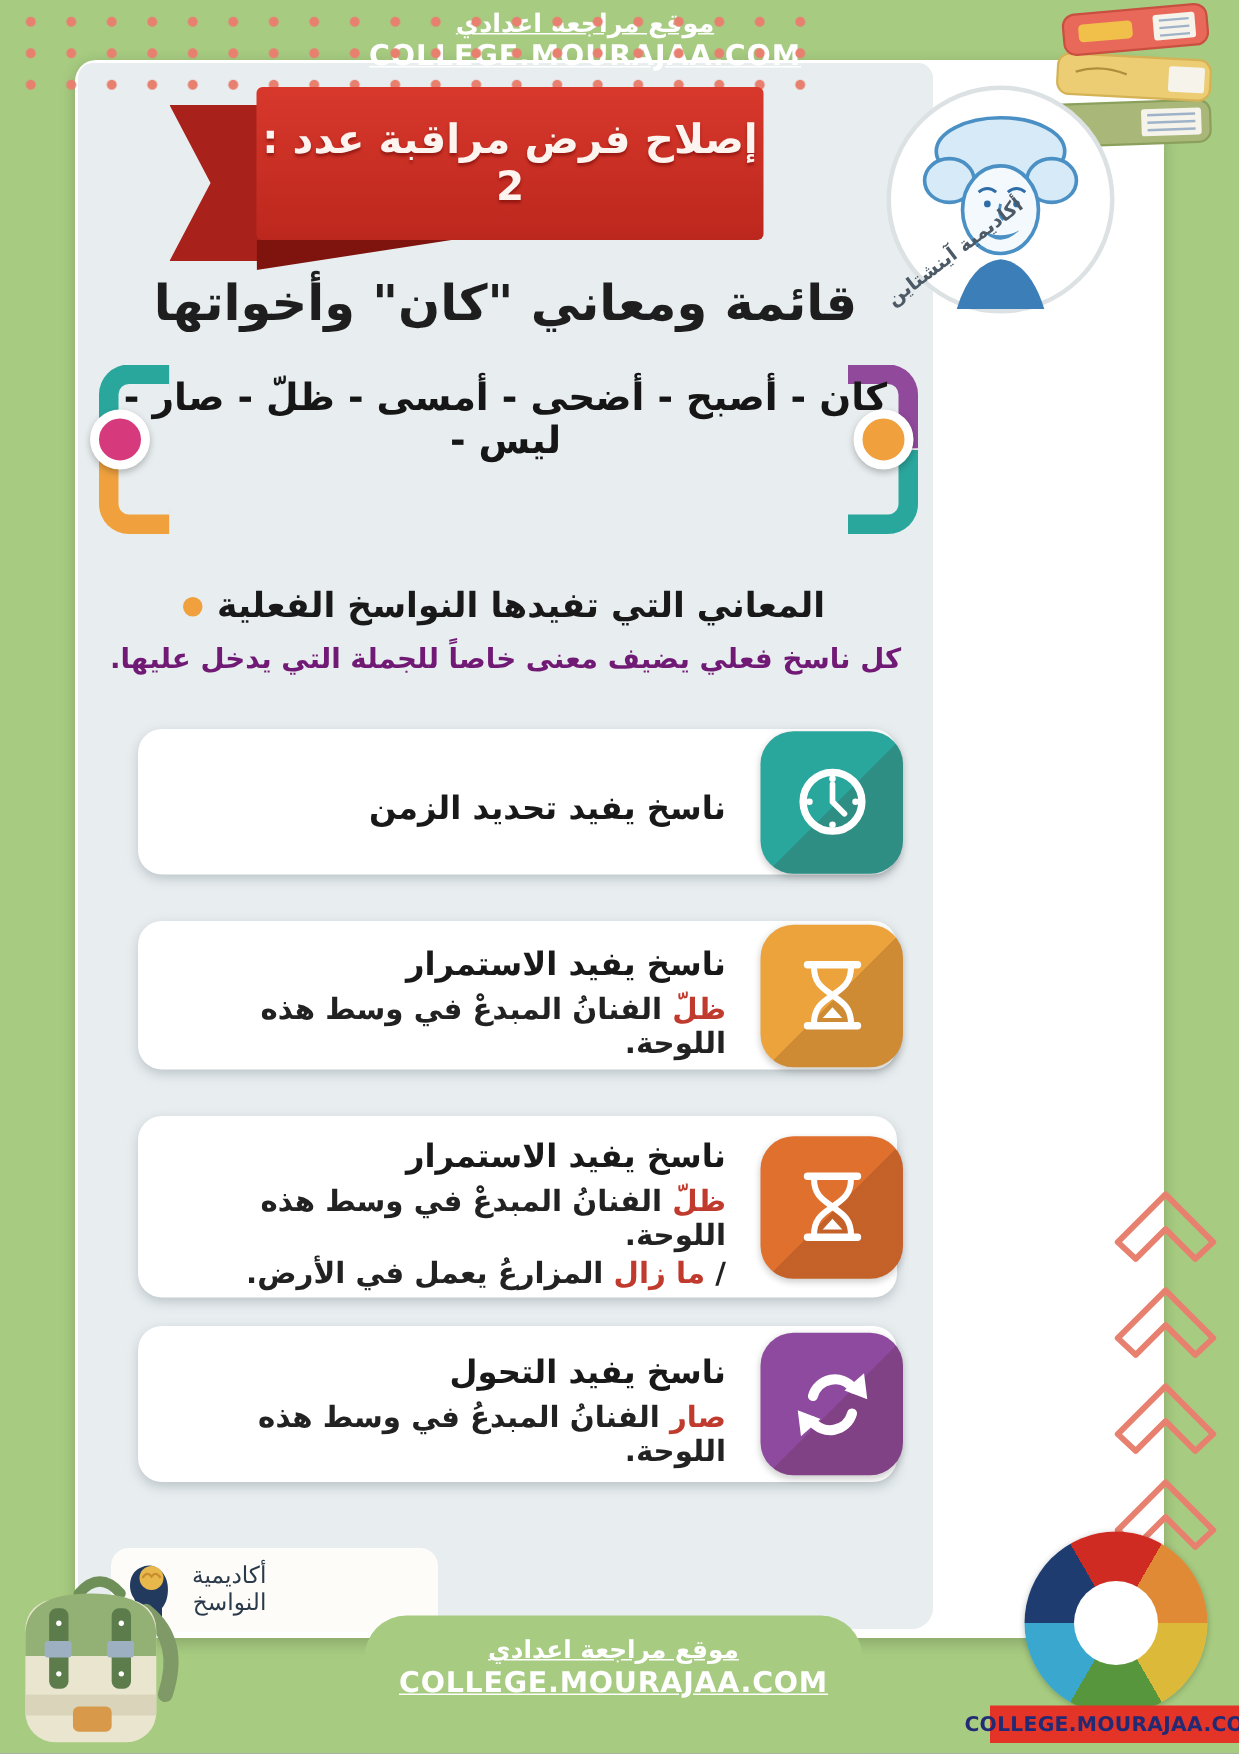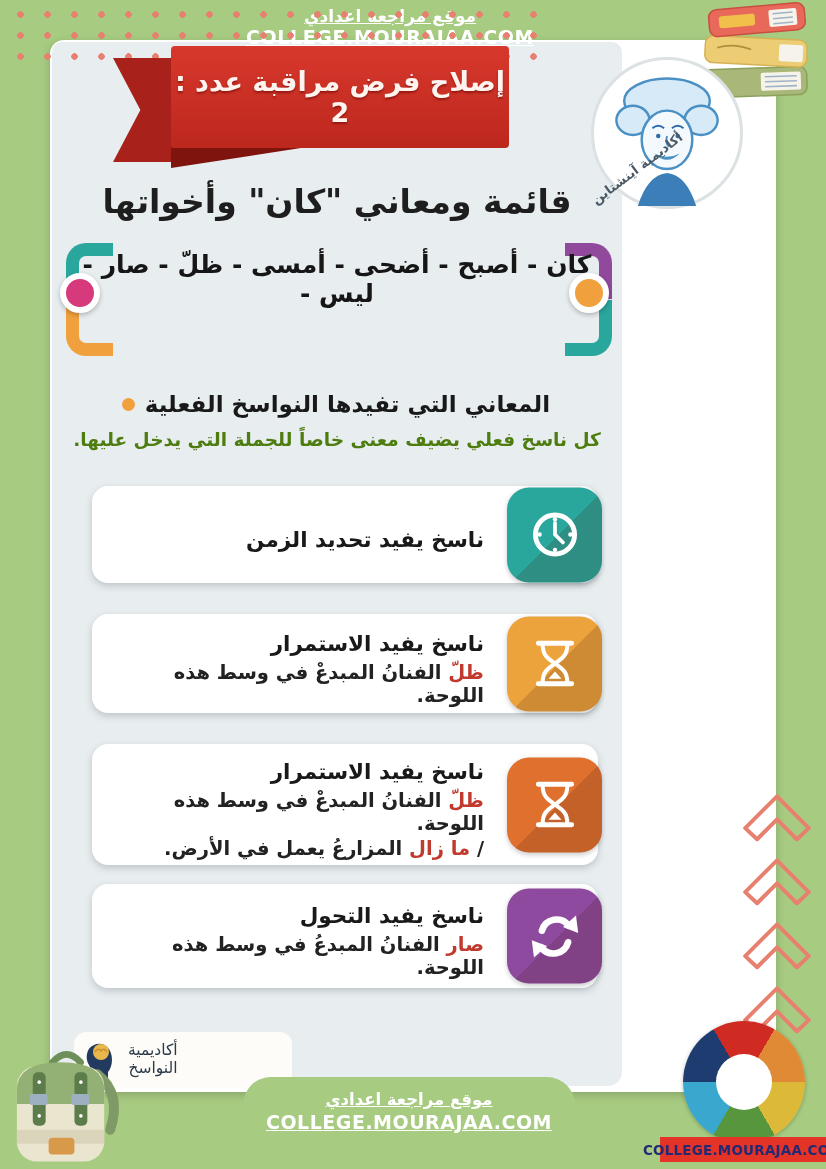--- a/index.html
+++ b/index.html
@@ -17,21 +17,21 @@
   .site-header .ar{ font-size:17px; font-weight:700; text-decoration:underline; direction:rtl; }
   .site-header .url{ font-size:19px; font-weight:800; text-decoration:underline; letter-spacing:.6px; }
 
   
   .panel{ position:absolute; left:50px; top:40px; width:726px; height:1052px; background:#fff;
           border-radius:14px 14px 26px 26px; z-index:1; box-shadow:0 3px 10px rgba(0,0,0,.18); }
   .doc{ position:absolute; left:2px; top:2px; width:570px; height:1044px; background:#e8edef;
         border-radius:10px 10px 14px 18px; }
 
   
-  .ribbon{ position:absolute; left:113px; top:42px; width:400px; height:132px; z-index:4; }
+  .ribbon{ position:absolute; left:113px; top:54px; width:400px; height:132px; z-index:4; }
   .ribbon .tail{ position:absolute; left:0; top:16px; width:72px; height:104px; background:#a8221b;
                  clip-path:polygon(0 0,100% 0,100% 100%,0 100%,38% 50%); }
   .ribbon .body{ position:absolute; left:58px; top:4px; width:338px; height:102px;
                  background:linear-gradient(180deg,#d8382c,#bc271d); border-radius:4px;
                  display:flex; flex-direction:column; justify-content:center; text-align:center;
                  color:#fdf3ef; text-shadow:0 2px 2px rgba(110,10,5,.55); }
   .ribbon .body .l1{ font-size:27px; font-weight:800; direction:rtl; }
   .ribbon .body .l2{ font-size:25px; font-weight:800; direction:rtl; margin-top:4px; }
   .ribbon .fold{ position:absolute; left:58px; top:106px; width:130px; height:20px; background:#7f140f;
                  clip-path:polygon(0 0,100% 0,0 100%); }
@@ -62,21 +62,21 @@
   .sisters{ position:absolute; left:0; width:100%; text-align:center; font-size:25px; font-weight:800;
             color:#161616; direction:rtl; }
   .sisters.s1{ top:208px; } .sisters.s2{ top:254px; }
 
   
   .sec-head{ position:absolute; left:0; top:349px; width:94%; display:flex; justify-content:center;
              align-items:center; gap:10px;padding-left:32px; }
   .bullet{ width:13px; height:13px; border-radius:50%; background:#f0a13e; flex:0 0 auto; }
   .sec-head .t{ font-size:23px; font-weight:800; color:#191919; direction:rtl; }
   .sec-sub{ position:absolute; left:0; top:387px; width:100%; text-align:center; font-size:18.5px;
-            font-weight:700; color:#4d7c0f; direction:rtl; }
+            font-weight:700; color:#701a75; direction:rtl; }
 
   
   .card{ position:absolute; left:40px; width:506px; background:#fff; border-radius:16px;
          box-shadow:0 3px 7px rgba(110,125,135,.35); display:flex; flex-direction:column;
          justify-content:center; padding:8px 114px 8px 14px; direction:rtl; text-align:right; }
   .card.c1{ top:444px; height:97px; } .card.c2{ top:572px; height:99px; }
   .card.c3{ top:702px; height:121px; } .card.c4{ top:842px; height:104px; }
   .card .ttl{ font-size:21.5px; font-weight:800; color:#191919;margin-top:10px; }
   .card .line{ font-size:19.5px; font-weight:700; color:#222; margin-top:5px; }
   .card .red{ color:#c13a2e; }

